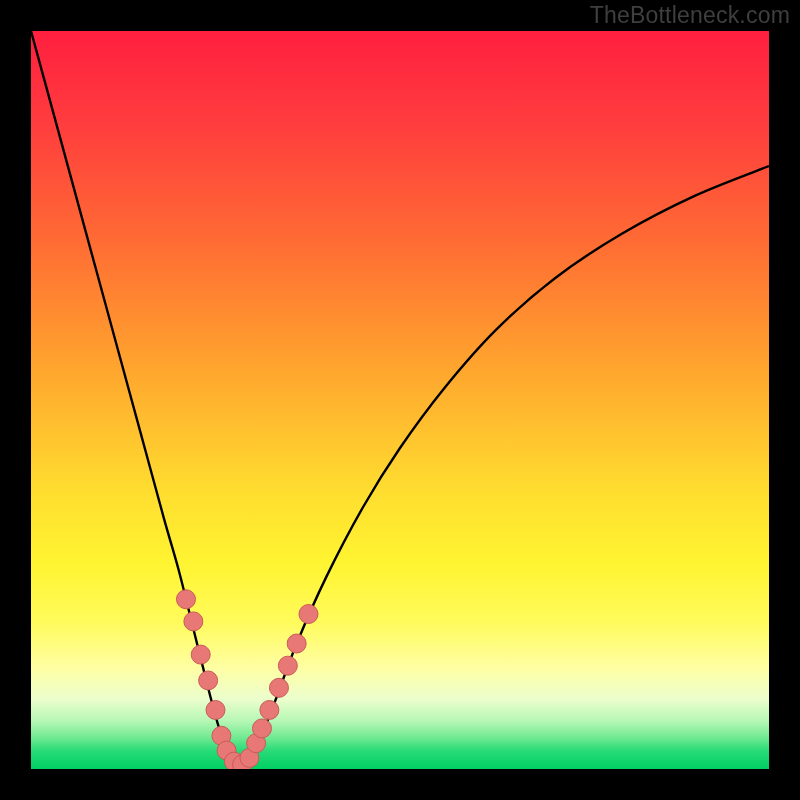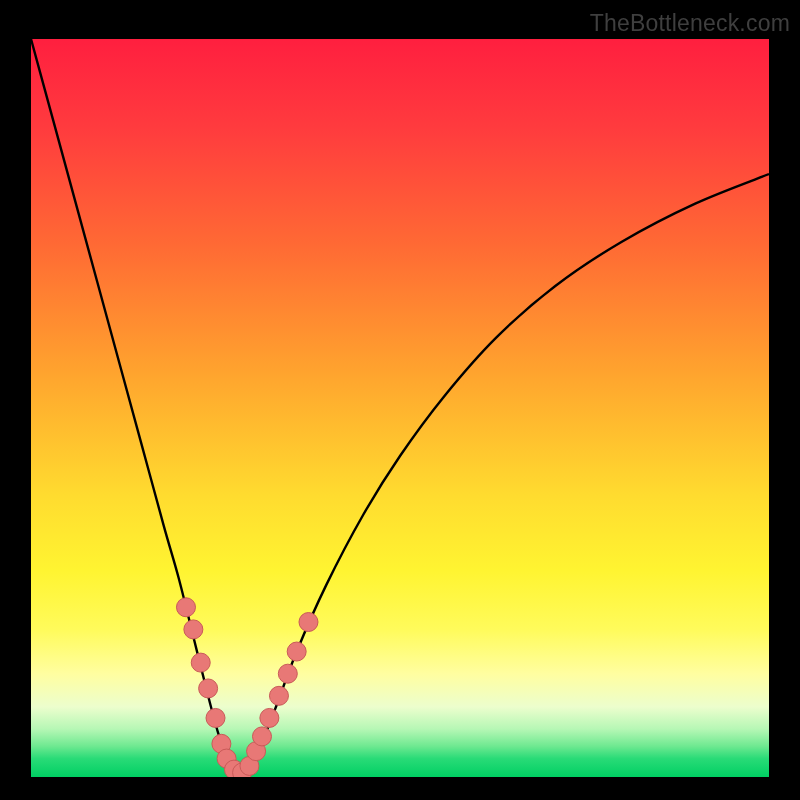--- a/index.html
+++ b/index.html
@@ -6,21 +6,21 @@
     margin: 0;
     padding: 0;
     width: 800px;
     height: 800px;
     background: #000000;
     overflow: hidden;
     font-family: Arial, Helvetica, sans-serif;
   }
   .canvas-wrap {
     position: absolute;
-    top: 8px;
+    top: 0;
     left: 0;
     width: 800px;
     height: 596px;
   }
   .watermark {
     position: absolute;
     top: 2px;
     right: 10px;
     color: #3f3f3f;
     font-size: 23px;

